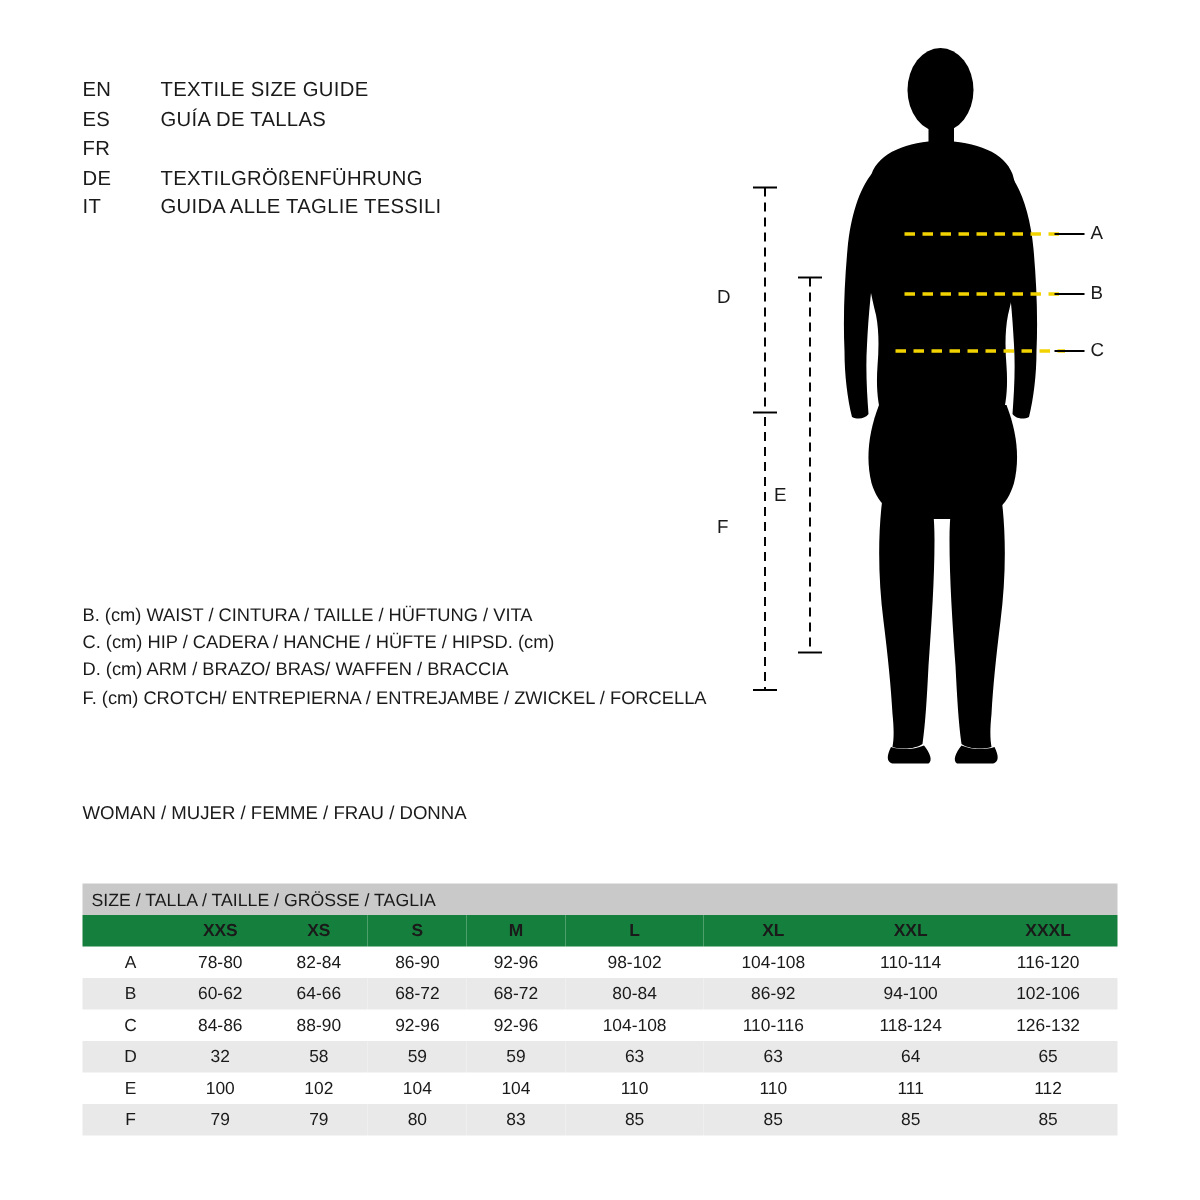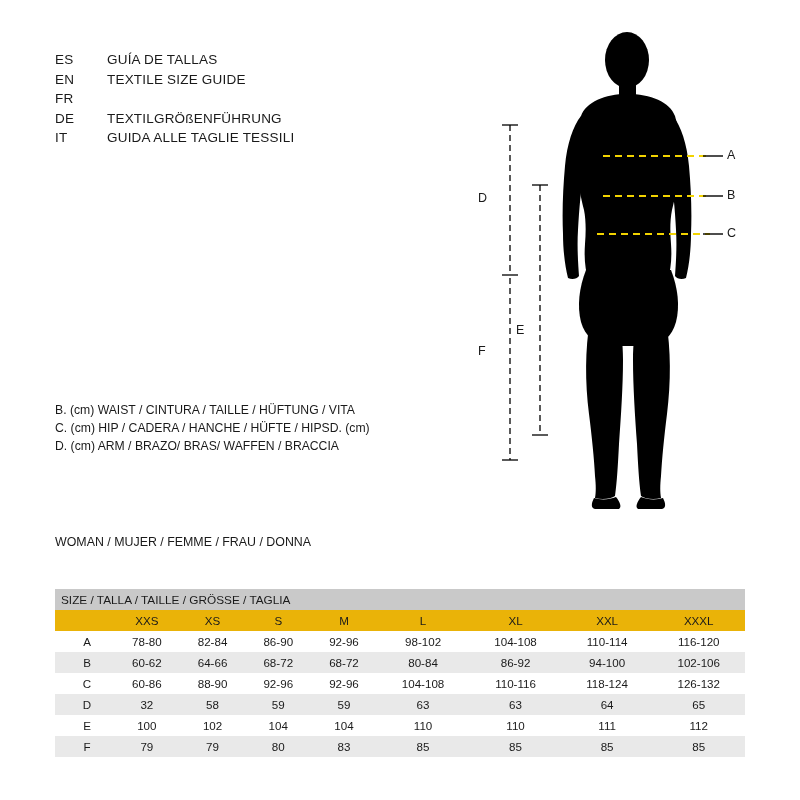--- a/index.html
+++ b/index.html
@@ -76,23 +76,24 @@
     font-size: 11.6px;
   }
   table.size-table tr.head-row td {
     background: #c9c9c9;
     height: 19px;
     font-size: 11.8px;
     padding-left: 6px;
     text-align: left;
   }
   table.size-table tr.cols-row td {
-    background: #eab308;
+    background: #15803d;
     height: 19px;
     text-align: center;
+    font-weight: bold;
   }
   table.size-table tr.data-row td {
     height: 19px;
     text-align: center;
   }
   table.size-table tr.alt td {
     background: #e9e9e9;
   }
   table.size-table td.rowlabel {
     text-align: left;
@@ -116,26 +117,26 @@
     color: #1a1a1a;
   }
 </style>
 </head>
 <body>
 
 <div id="page">
 
   <div class="titles">
     <div class="title-row">
+      <div class="title-lang">EN</div>
+      <div class="title-text">TEXTILE SIZE GUIDE</div>
+    </div>
+    <div class="title-row">
       <div class="title-lang">ES</div>
       <div class="title-text">GUÍA DE TALLAS</div>
-    </div>
-    <div class="title-row">
-      <div class="title-lang">EN</div>
-      <div class="title-text">TEXTILE SIZE GUIDE</div>
     </div>
     <div class="title-row">
       <div class="title-lang">FR</div>
     </div>
     <div class="title-row">
       <div class="title-lang">DE</div>
       <div class="title-text">TEXTILGRÖßENFÜHRUNG</div>
     </div>
     <div class="title-row">
       <div class="title-lang">IT</div>
@@ -253,20 +254,21 @@
     <div class="meas-label" style="left:272px; top:206px;">C</div>
     <div class="meas-label" style="left:23px; top:171px;">D</div>
     <div class="meas-label" style="left:61px; top:303px;">E</div>
     <div class="meas-label" style="left:23px; top:324px;">F</div>
   </div>
 
   <div class="legend">
     <div class="legend-line">B. (cm) WAIST / CINTURA / TAILLE / HÜFTUNG / VITA</div>
     <div class="legend-line">C. (cm) HIP / CADERA / HANCHE / HÜFTE / HIPSD. (cm)</div>
     <div class="legend-line">D. (cm) ARM / BRAZO/ BRAS/ WAFFEN / BRACCIA</div>
+    <div class="legend-line">F. (cm) CROTCH/ ENTREPIERNA / ENTREJAMBE / ZWICKEL / FORCELLA</div>
   </div>
 
   <div class="gender-line">WOMAN / MUJER / FEMME / FRAU / DONNA</div>
 
   <div class="table-wrap">
     <table class="size-table">
       <tbody>
         <tr class="head-row">
           <td colspan="9">SIZE / TALLA / TAILLE / GRÖSSE / TAGLIA</td>
         </tr>
@@ -301,21 +303,21 @@
           <td>68-72</td>
           <td>68-72</td>
           <td>80-84</td>
           <td>86-92</td>
           <td>94-100</td>
           <td>102-106</td>
         </tr>
 
         <tr class="data-row">
           <td class="rowlabel">C</td>
-          <td>60-86</td>
+          <td>84-86</td>
           <td>88-90</td>
           <td>92-96</td>
           <td>92-96</td>
           <td>104-108</td>
           <td>110-116</td>
           <td>118-124</td>
           <td>126-132</td>
         </tr>
 
         <tr class="data-row alt">

